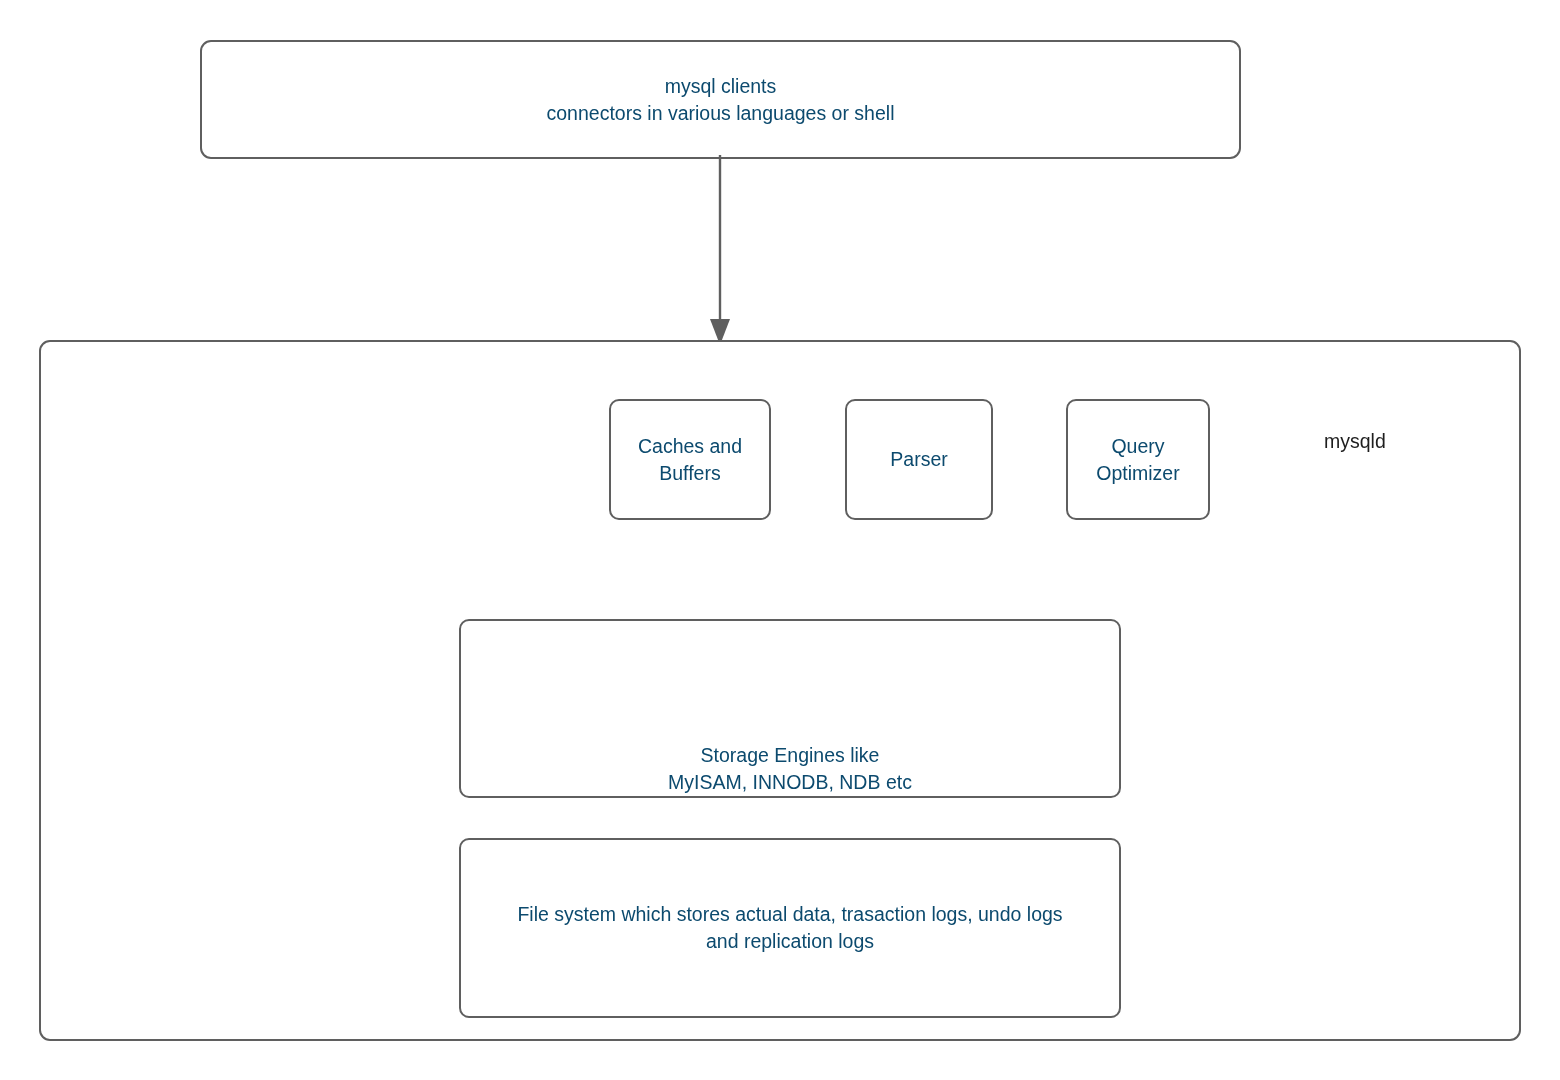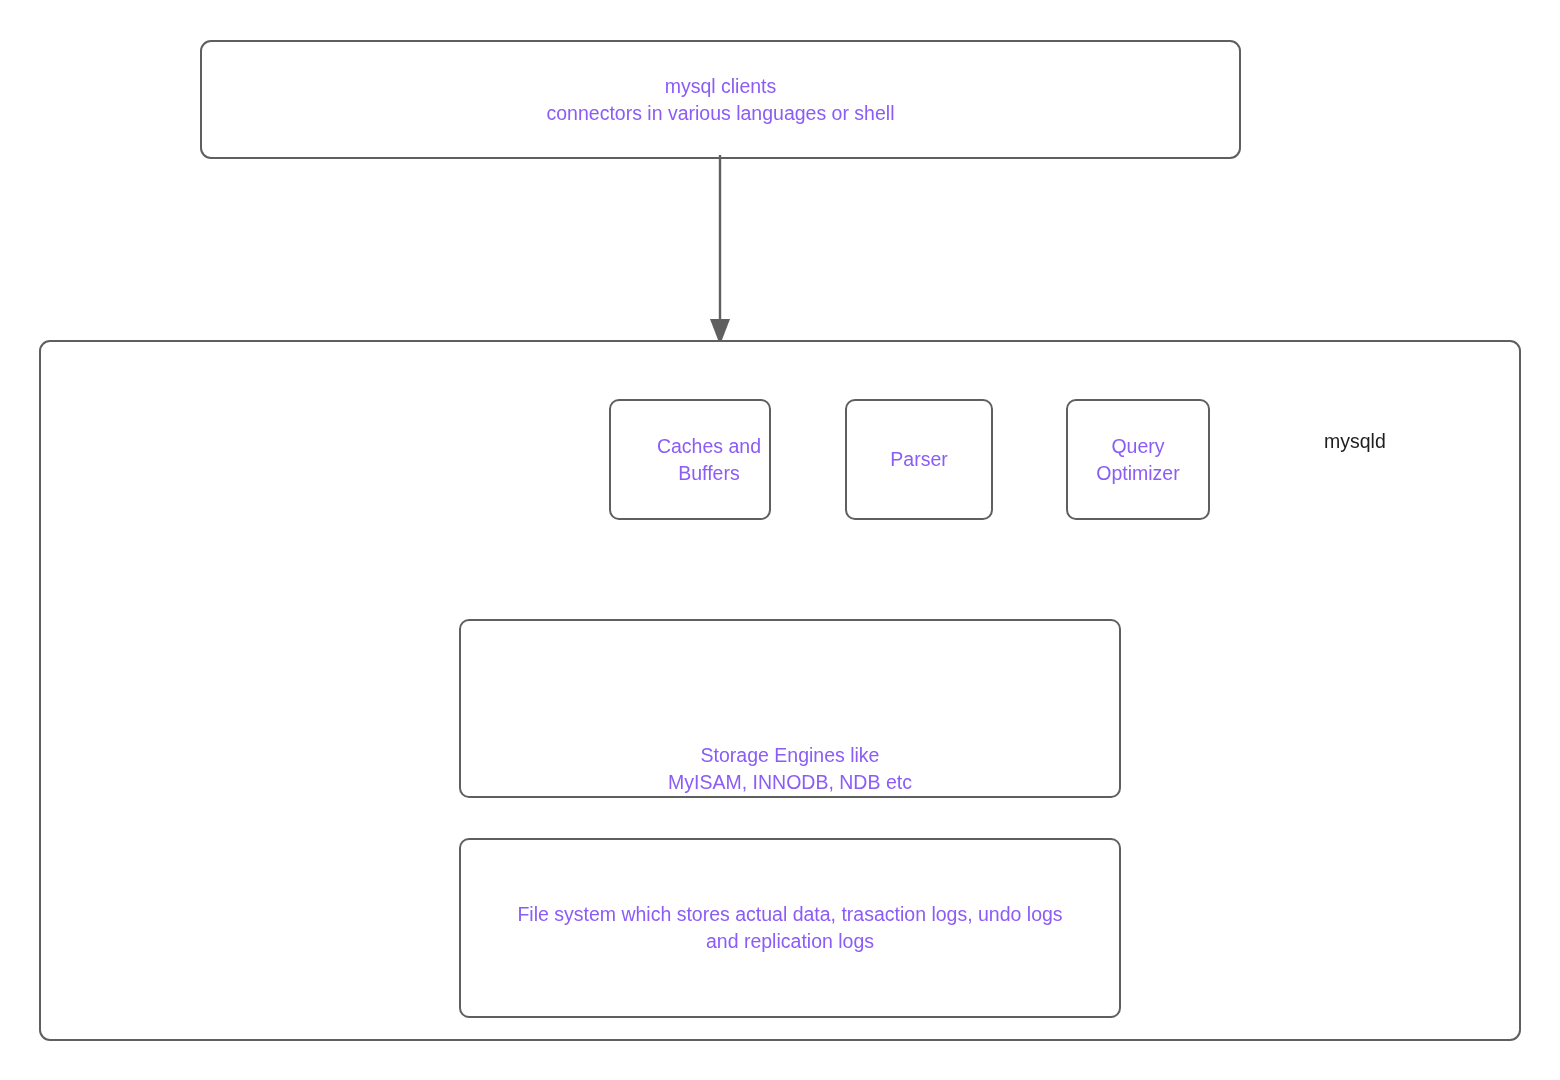--- a/index.html
+++ b/index.html
@@ -32,21 +32,21 @@
     border: 2px solid #5f5f5f;
     border-radius: 10px;
     display: flex;
     align-items: center;
     justify-content: center;
     text-align: center;
   }
   .node-label {
     font-size: 19.5px;
     line-height: 27px;
-    color: #8b5cf6;
+    color: #0c4a6e;
     white-space: pre-line;
     padding: 0 8px;
   }
 
   
   .clients-box {
     left: 200px;
     top: 40px;
     width: 1041px;
     height: 119px;
@@ -74,21 +74,21 @@
     margin-top: 32px;
   }
 
   
   .comp {
     top: 399px;
     height: 121px;
   }
   .comp-nosql    { left: 119px;  width: 161px; }
   .comp-sql      { left: 379px;  width: 161px; }
-  .comp-caches   { left: 609px;  width: 162px; justify-content: flex-end; }
+  .comp-caches   { left: 609px;  width: 162px; }
   .comp-parser   { left: 845px;  width: 148px; }
   .comp-optimizer{ left: 1066px; width: 144px; }
 
   
   .wide {
     left: 459px;
     width: 662px;
   }
   .storage-box  { top: 619px; height: 179px; align-items: flex-end; }
   .fs-box       { top: 838px; height: 180px; }

